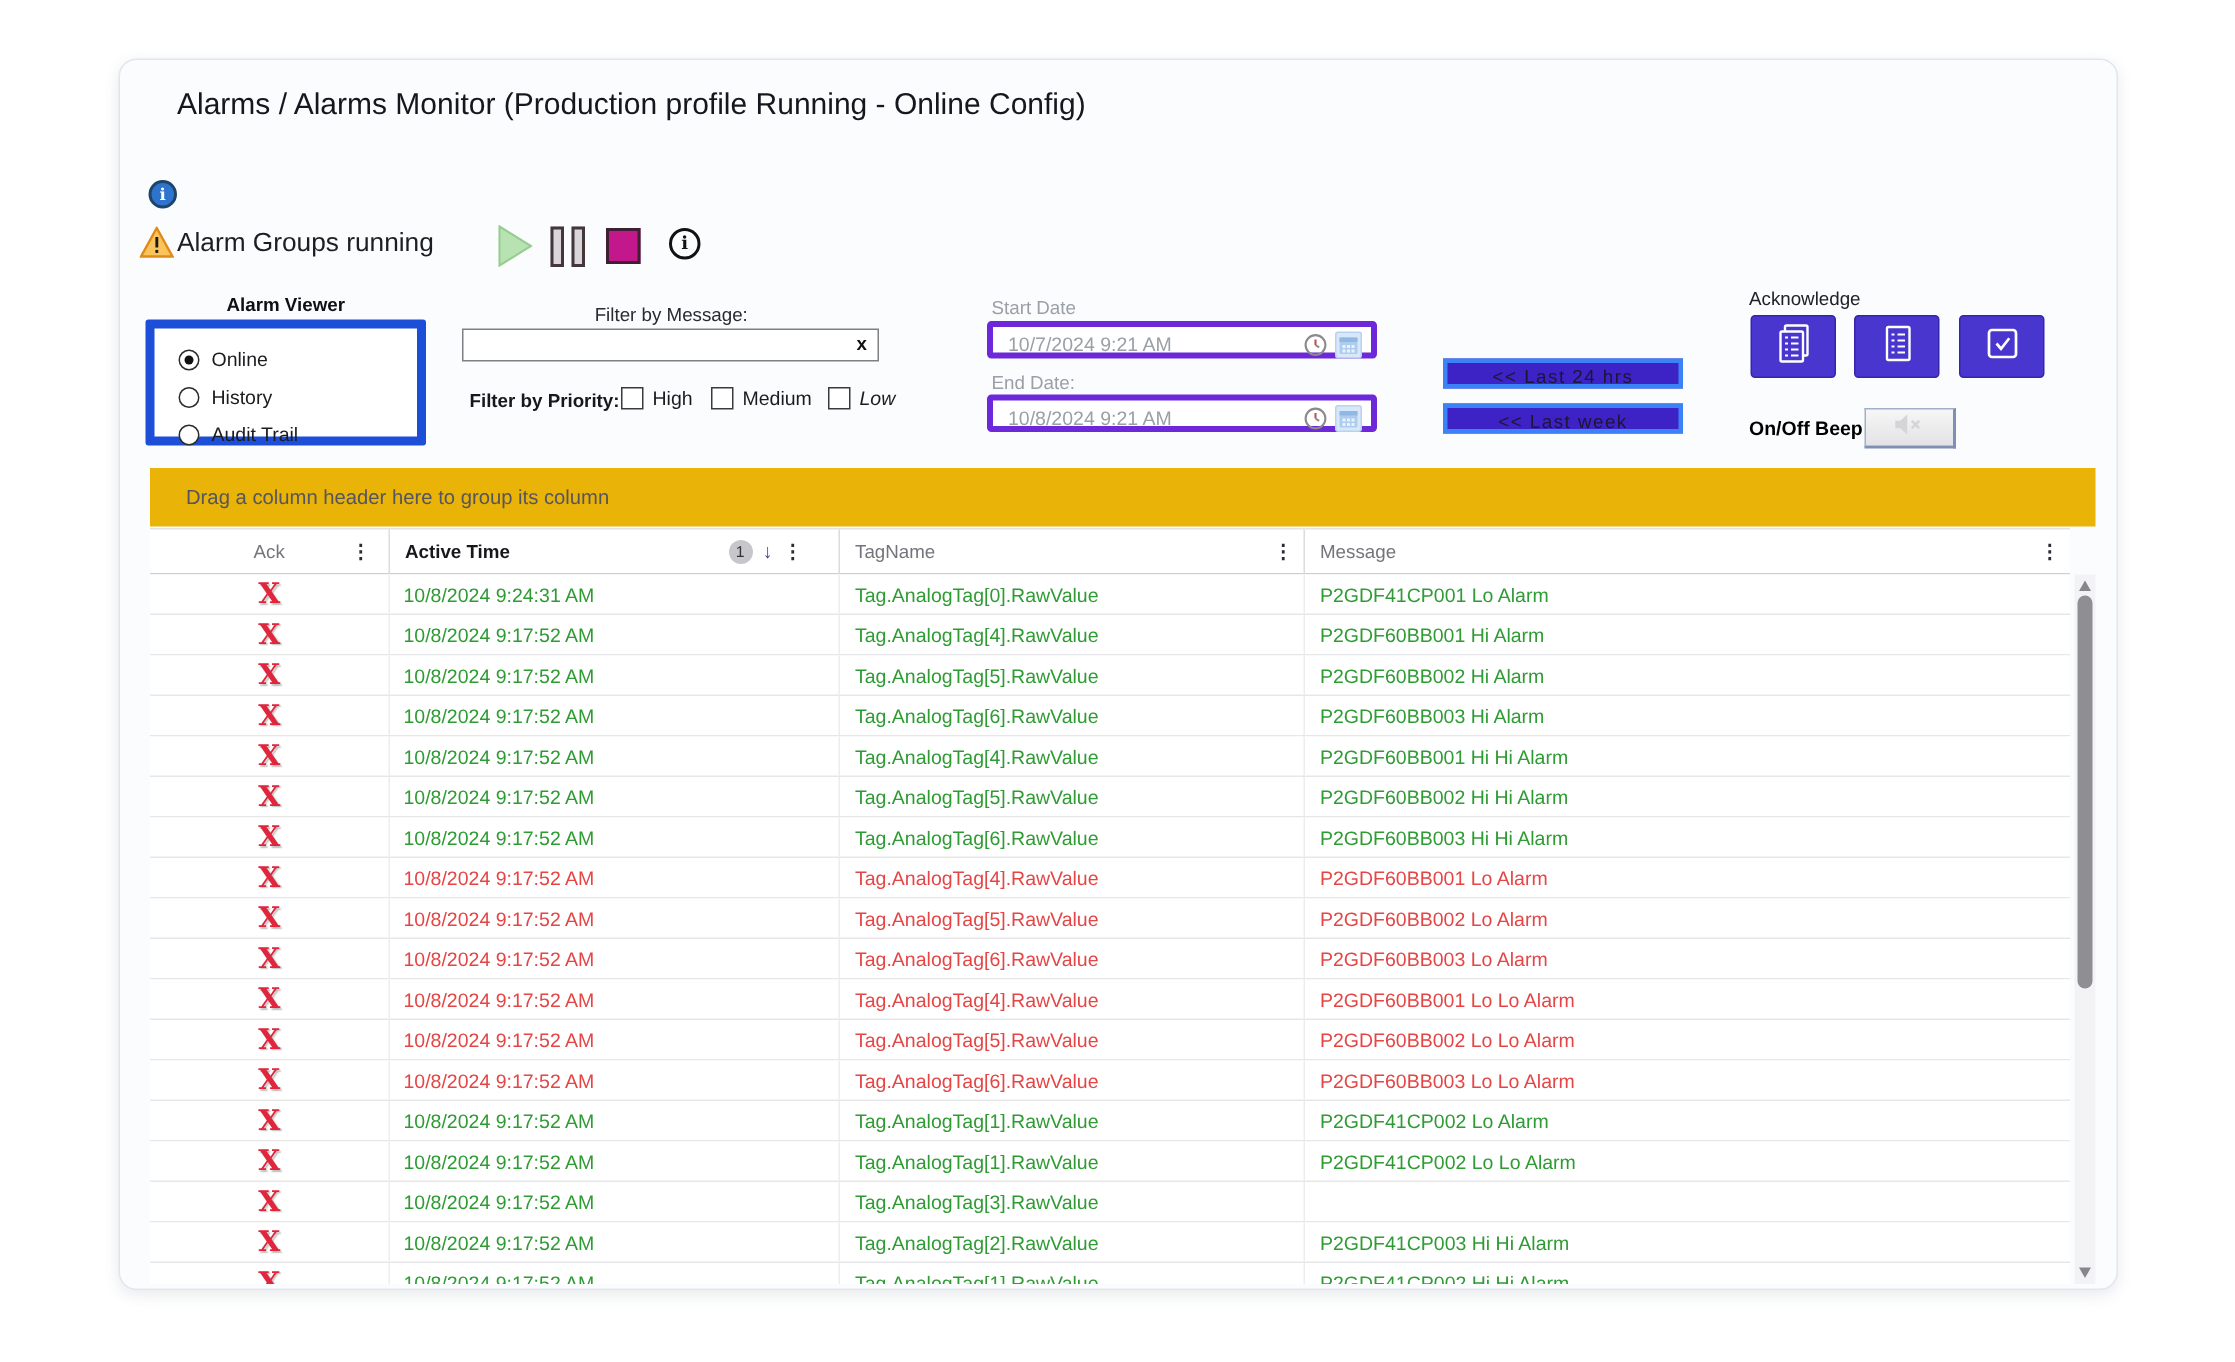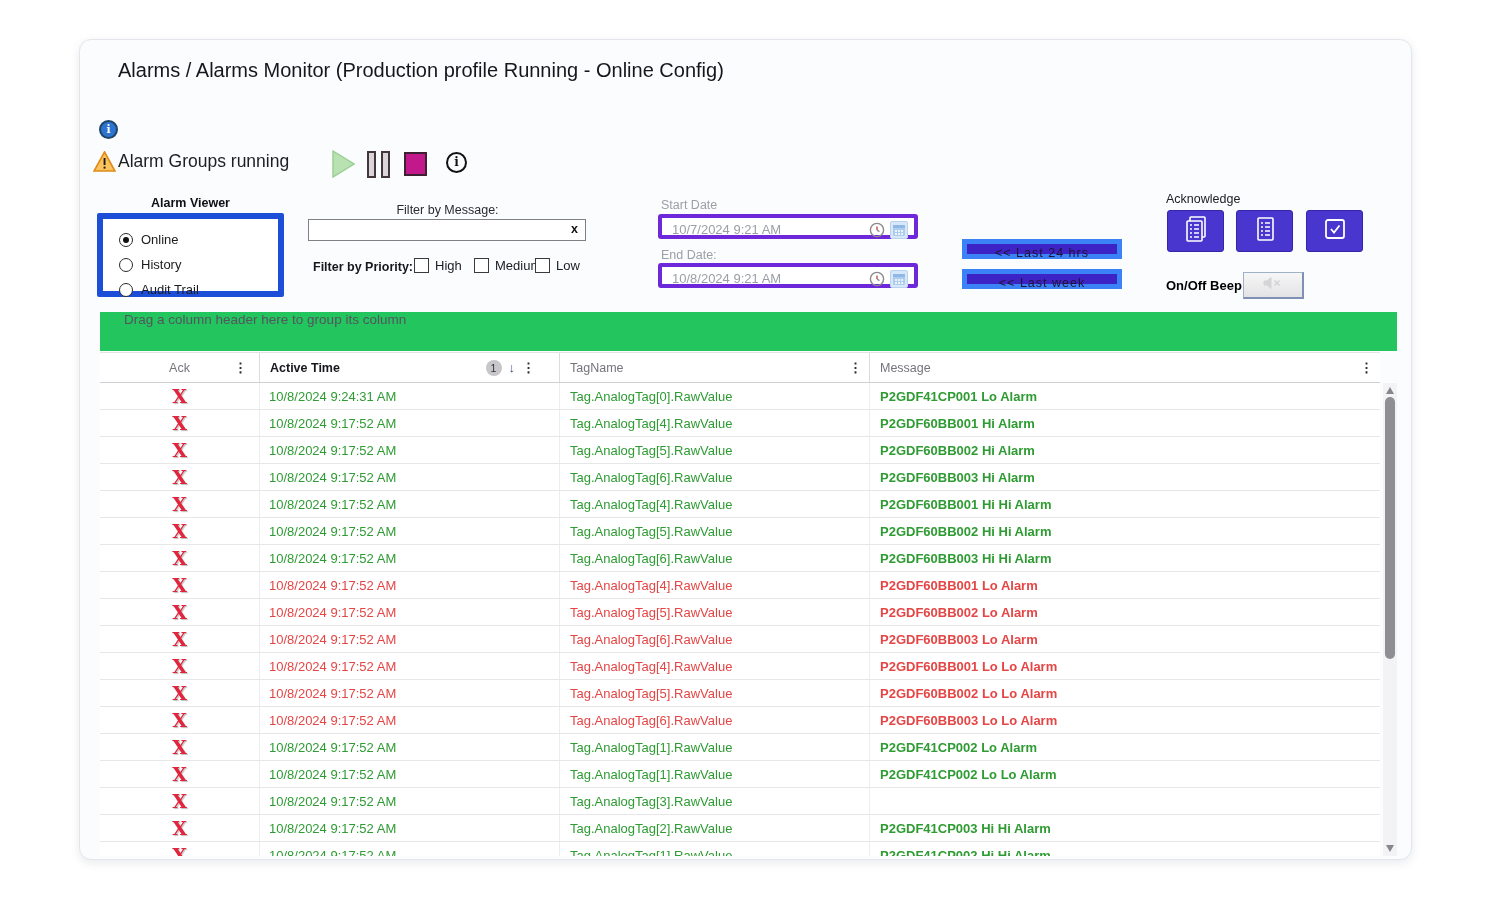--- a/index.html
+++ b/index.html
@@ -45,35 +45,35 @@
   .chk { width:15px; height:15px; border:1.3px solid #3a3a3e; background:#fff; }
   .chk-label { font-size:13px; color:#1c1c20; }
 
   
   .date-label { font-size:12.5px; color:#9aa0a6; }
   .date-input { width:260px; height:25px; background:#fff; border:4px solid #6d28d9; border-radius:3px; }
   .date-input .val { position:absolute; left:10px; top:4px; font-size:13px; color:#9aa0a6; }
   .clockbtn { position:absolute; right:29px; top:4px; width:16px; height:16px; }
   .calbtn { position:absolute; right:6px; top:3px; width:18px; height:18px; background:#d9e8f8; border:1px solid #b8d2ef; border-radius:2px; }
 
-  .quick-btn { width:160px; height:20px; background:#3d23c6; border:5px solid #3b82f6; color:#1e1535;
+  .quick-btn { width:160px; height:20px; background:#3d23c6; border:3px solid #3b82f6; color:#1e1535;
                font-size:12.5px; text-align:center; line-height:18px; letter-spacing:1px; cursor:pointer; }
 
   
   .ack-label { left:1086px; top:152px; font-size:12.5px; color:#202026; }
   .ack-btn { top:170px; width:57px; height:42px; background:#4836ce; border-radius:3px; border:1px solid #3526a8;
              display:flex; align-items:center; justify-content:center; cursor:pointer; }
   .beep-label { left:1086px; top:238px; font-size:13px; font-weight:bold; color:#000000; }
   .beep-btn { left:1163px; top:232px; width:61px; height:27px;
               background:linear-gradient(#f6f6f6,#e3e3e6); border:1px solid #9fb0c8;
               border-right:2px solid #7e90b4; border-bottom:2px solid #7e90b4;
               display:flex; align-items:center; justify-content:center; cursor:pointer; }
 
   
-  .group-bar { left:20px; top:272px; width:1297px; height:39px; background:#22c55e; display:flex; align-items:flex-start; }
+  .group-bar { left:20px; top:272px; width:1297px; height:39px; background:#eab308; display:flex; align-items:center; }
   .group-bar span { margin-left:24px; font-size:13.5px; color:#55555e; }
 
   .thead { left:20px; top:312px; width:1280px; height:31px; background:#fff; display:flex;
            border-top:1px solid #e3e3e6; border-bottom:1px solid #cfcfd4; }
   .th { position:relative; display:flex; align-items:center; border-right:1px solid #dcdcdf; height:100%; }
   .th.ack { width:160px; justify-content:center; }
   .th.time { width:300px; }
   .th.tag { width:310px; }
   .th.msg { width:510px; border-right:none; }
   .th-label { font-size:12.5px; color:#74747c; }
@@ -85,21 +85,21 @@
   .sort-badge { width:16px; height:16px; border-radius:50%; background:#c6c6cb; color:#333;
                 font-size:10.5px; text-align:center; line-height:16px; }
   .sort-arrow { font-size:13px; color:#3f4e8d; }
 
   .tbody { left:20px; top:343px; width:1280px; height:473px; overflow:hidden; background:#fff; }
   .trow { display:flex; height:27px; border-bottom:1px solid #e7e7ea; background:#fff; }
   .trow > div { border-right:1px solid #ededf0; height:100%; display:flex; align-items:center; }
   .c-ack { width:160px; justify-content:center; }
   .c-time { width:300px; padding-left:9px; }
   .c-tag { width:310px; padding-left:10px; }
-  .c-msg { width:510px; padding-left:10px; border-right:none !important;font-weight:bold; }
+  .c-msg { width:510px; padding-left:10px; border-right:none !important; }
   .c-time,.c-tag,.c-msg { font-size:13px; }
   .trow.green .c-time,.trow.green .c-tag,.trow.green .c-msg { color:#2e9b33; }
   .trow.red .c-time,.trow.red .c-tag,.trow.red .c-msg { color:#e54545; }
   .xmark { font-family:"DejaVu Serif",serif; font-weight:bold; font-size:19px; color:#e0253c;
            text-shadow:1px 1px 1px rgba(60,60,60,.35); line-height:1; }
 
   
   .vscroll { left:1303px; top:343px; width:14px; height:473px; background:#f3f3f6; }
   .vthumb { position:absolute; left:2px; top:14px; width:10px; height:262px; background:#8f8f93; border-radius:5px; }
   .varrow { position:absolute; left:3px; width:0; height:0; border-left:4.5px solid transparent; border-right:4.5px solid transparent; }
@@ -160,21 +160,21 @@
 
   <div class="abs prio-label">Filter by Priority:</div>
   <div class="abs chk-row" style="left:334px;">
     <span class="chk"></span>
     <span class="chk-label">High</span>
   </div>
   <div class="abs chk-row" style="left:394px;">
     <span class="chk"></span>
     <span class="chk-label">Medium</span>
   </div>
-  <div class="abs chk-row" style="left:455px;">
+  <div class="abs chk-row" style="left:472px;font-style:italic;">
     <span class="chk"></span>
     <span class="chk-label">Low</span>
   </div>
 
   <div class="abs date-label" style="left:581px; top:158px;">Start Date</div>
   <div class="abs date-input" style="left:578px; top:174px;">
     <span class="val">10/7/2024 9:21 AM</span>
     <span class="clockbtn">
       <svg width="16" height="16" viewBox="0 0 16 16">
           <circle cx="8" cy="8" r="6.6" fill="none" stroke="#8b8b8f" stroke-width="1.4"></circle>

